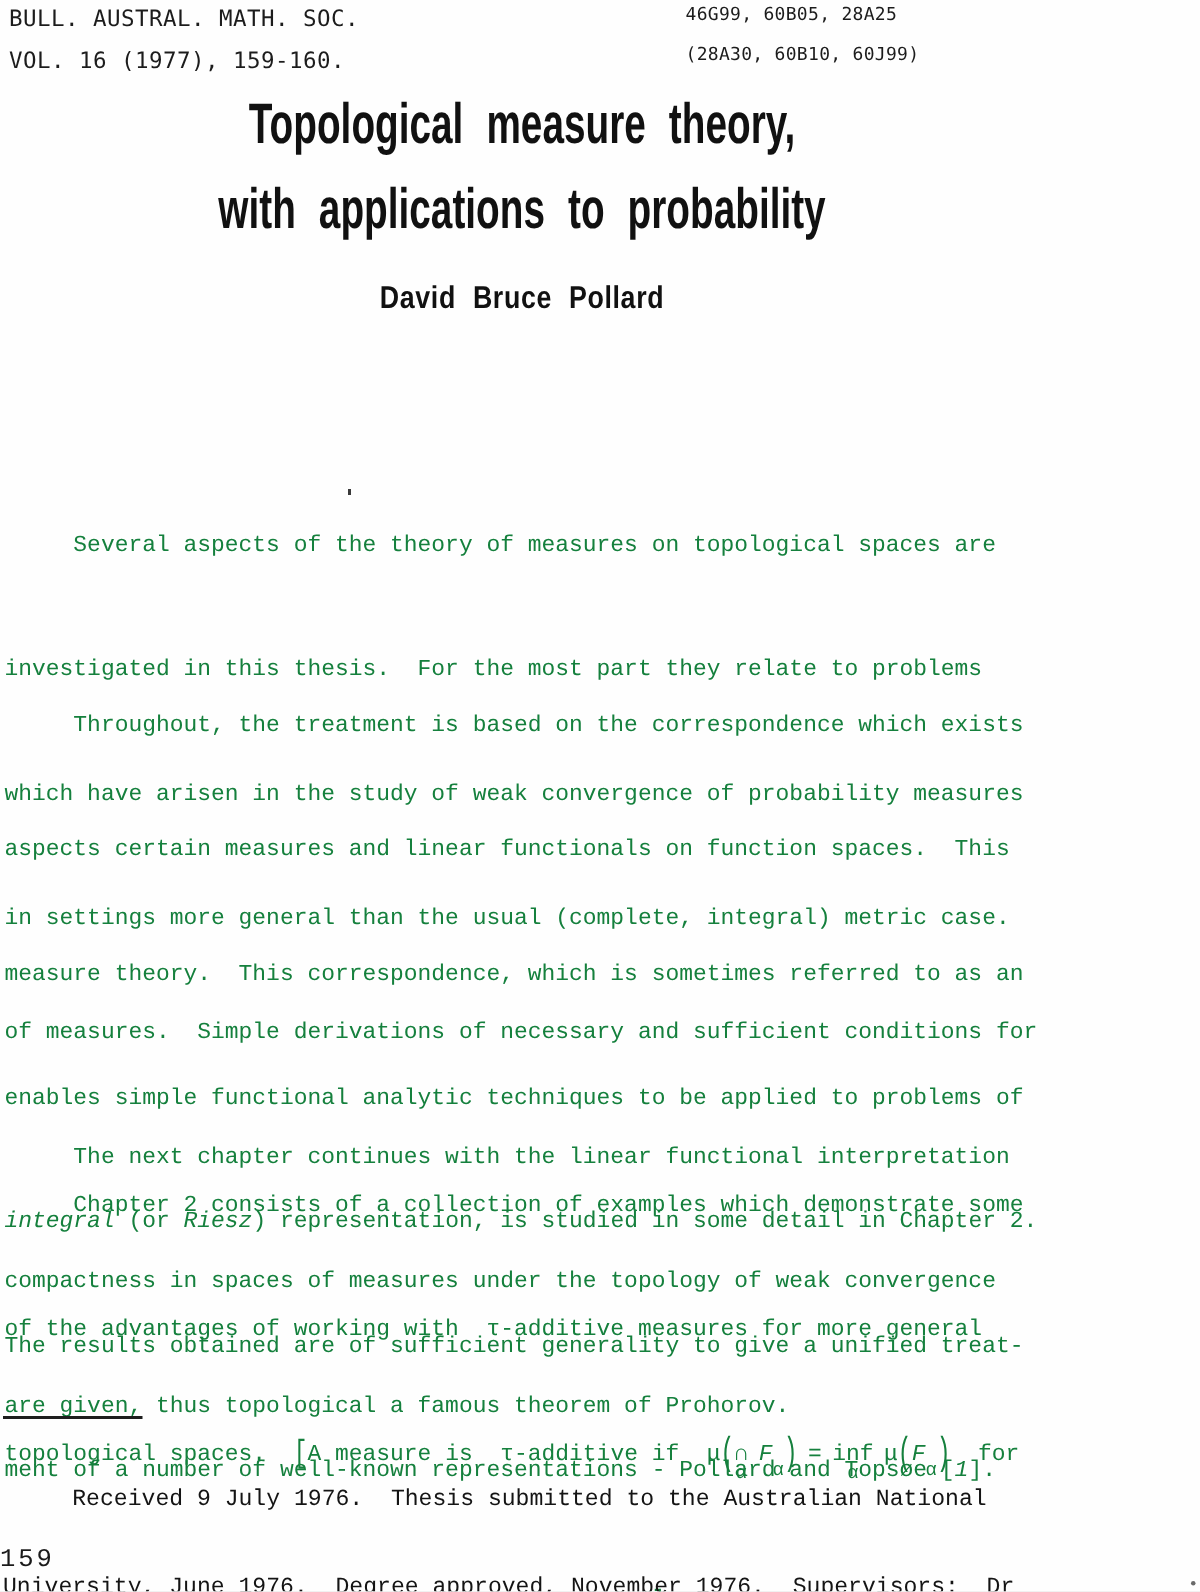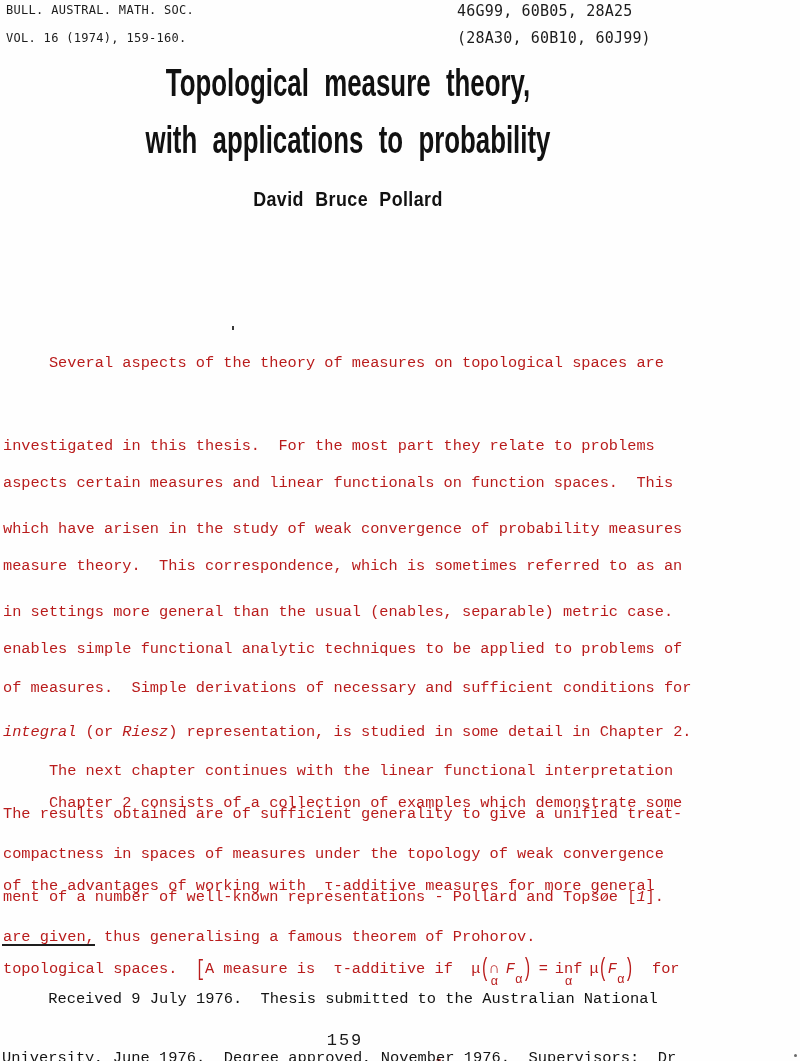--- a/index.html
+++ b/index.html
@@ -8,27 +8,27 @@
     width:800px;height:1061px;
     background:#fefefe;
     color:#161616;
     overflow:hidden;
     font-family:"Liberation Mono","DejaVu Sans Mono",monospace;
   }
   
   .hdr{
     position:absolute;
     font-family:"DejaVu Sans Mono","Liberation Mono",monospace;
-    font-size:12px;
+    font-size:15px;
     letter-spacing:.3px;
     white-space:pre;
     color:#1c1c1c;
   }
   .hdr-codes{
-    font-size:15px;
+    font-size:12px;
     letter-spacing:.2px;
   }
   
   .title-line{
     position:absolute;left:0;width:696px;
     text-align:center;
     font-family:"Liberation Sans",sans-serif;
     font-weight:bold;
     font-size:38px;
     color:#111;
@@ -49,21 +49,21 @@
     word-spacing:7px;
     letter-spacing:.5px;
     white-space:pre;
   }
   
   .para{
     position:absolute;left:3px;width:792px;
     font-size:15.3px;
     line-height:27.6px;
     white-space:pre;
-    color:#b91c1c;
+    color:#15803d;
   }
   .line{white-space:pre;}
   .it{font-style:italic;}
   
   .fline{margin-bottom:17px;}
   .vs{display:inline-block;position:relative;line-height:1;vertical-align:baseline;}
   .vs .sb{
     position:absolute;top:14px;left:50%;
     transform:translateX(-50%);
     font-size:12.5px;line-height:1;
@@ -75,61 +75,62 @@
   .mlead{margin-left:7px;}
   
   .foot-rule{position:absolute;left:2px;top:944px;width:93px;height:2px;background:#1e1e1e;}
   .footnote{
     position:absolute;left:2px;top:951px;width:790px;
     font-size:15.4px;line-height:19.6px;
     white-space:pre;color:#141414;
   }
   .pageno{
     position:absolute;left:0;top:1031px;width:690px;
-    text-align:center;font-size:17px;letter-spacing:2px;color:#1a1a1a;
+    font-size:17px;letter-spacing:2px;color:#1a1a1a;
   }
   .artifact-dot{position:absolute;left:794px;top:1054px;width:3px;height:3px;background:#6a6a6a;border-radius:50%;}
   .artifact-mark{position:absolute;left:232px;top:326px;width:2px;height:4px;background:#3a3a3a;}
 </style>
 </head>
 <body>
 
 <div class="page">
 
   <div class="hdr" style="left:6px;top:3px;">BULL. AUSTRAL. MATH. SOC.</div>
-  <div class="hdr" style="left:6px;top:31px;">VOL. 16 (1974), 159-160.</div>
+  <div class="hdr" style="left:6px;top:31px;">VOL. 16 (1977), 159-160.</div>
   <div class="hdr hdr-codes" style="left:457px;top:2px;">46G99, 60B05, 28A25</div>
   <div class="hdr hdr-codes" style="left:457px;top:29px;">(28A30, 60B10, 60J99)</div>
 
   <div class="title-line" style="top:62px;">Topological measure theory,</div>
   <div class="title-line" style="top:119px;">with applications to probability</div>
   <div class="author-line" style="top:187px;">David Bruce Pollard</div>
 
   <div class="para" style="top:295px;">
     <div class="line">     Several aspects of the theory of measures on topological spaces are</div>
     <div class="line">investigated in this thesis.  For the most part they relate to problems</div>
     <div class="line">which have arisen in the study of weak convergence of probability measures</div>
-    <div class="line">in settings more general than the usual (enables, separable) metric case.</div>
+    <div class="line">in settings more general than the usual (complete, integral) metric case.</div>
   </div>
   <div class="artifact-mark"></div>
 
   <div class="para" style="top:415px;">
+    <div class="line">     Throughout, the treatment is based on the correspondence which exists</div>
     <div class="line">aspects certain measures and linear functionals on function spaces.  This</div>
     <div class="line">measure theory.  This correspondence, which is sometimes referred to as an</div>
     <div class="line">enables simple functional analytic techniques to be applied to problems of</div>
     <div class="line"><span class="it">integral</span><span> (or </span><span class="it">Riesz</span><span>) representation, is studied in some detail in Chapter 2.</span></div>
     <div class="line">The results obtained are of sufficient generality to give a unified treat-</div>
     <div class="line"><span>ment of a number of well-known representations - Pollard and Topsøe [</span><span class="it">1</span><span>].</span></div>
   </div>
 
   <div class="para" style="top:620px;">
     <div class="line">of measures.  Simple derivations of necessary and sufficient conditions for</div>
     <div class="line">     The next chapter continues with the linear functional interpretation</div>
     <div class="line">compactness in spaces of measures under the topology of weak convergence</div>
-    <div class="line">are given, thus generalising a famous theorem of Prohorov.</div>
+    <div class="line">are given, thus topological a famous theorem of Prohorov.</div>
   </div>
 
   <div class="para" style="top:735px;">
     <div class="line">     Chapter 2 consists of a collection of examples which demonstrate some</div>
     <div class="line">of the advantages of working with  τ-additive measures for more general</div>
     <div class="line fline"><span>topological spaces.  </span><span class="bb">[</span><span>A measure is  τ-additive if  </span><span><span>μ</span><span class="bp">(</span><span class="vs"><span>∩</span><span class="sb">α</span></span><span class="it mlead">F</span><span class="fsb">α</span><span class="bp">)</span><span class="mgap">=</span><span class="vs"><span>inf</span><span class="sb">α</span></span><span class="mlead">μ</span><span class="bp">(</span><span class="it">F</span><span class="fsb">α</span><span class="bp">)</span></span><span>  for</span></div>
     <div class="line"><span>every downward filtering family of closed sets.</span><span class="bb">]</span><span>  It is argued that the</span></div>
     
     
   </div>

